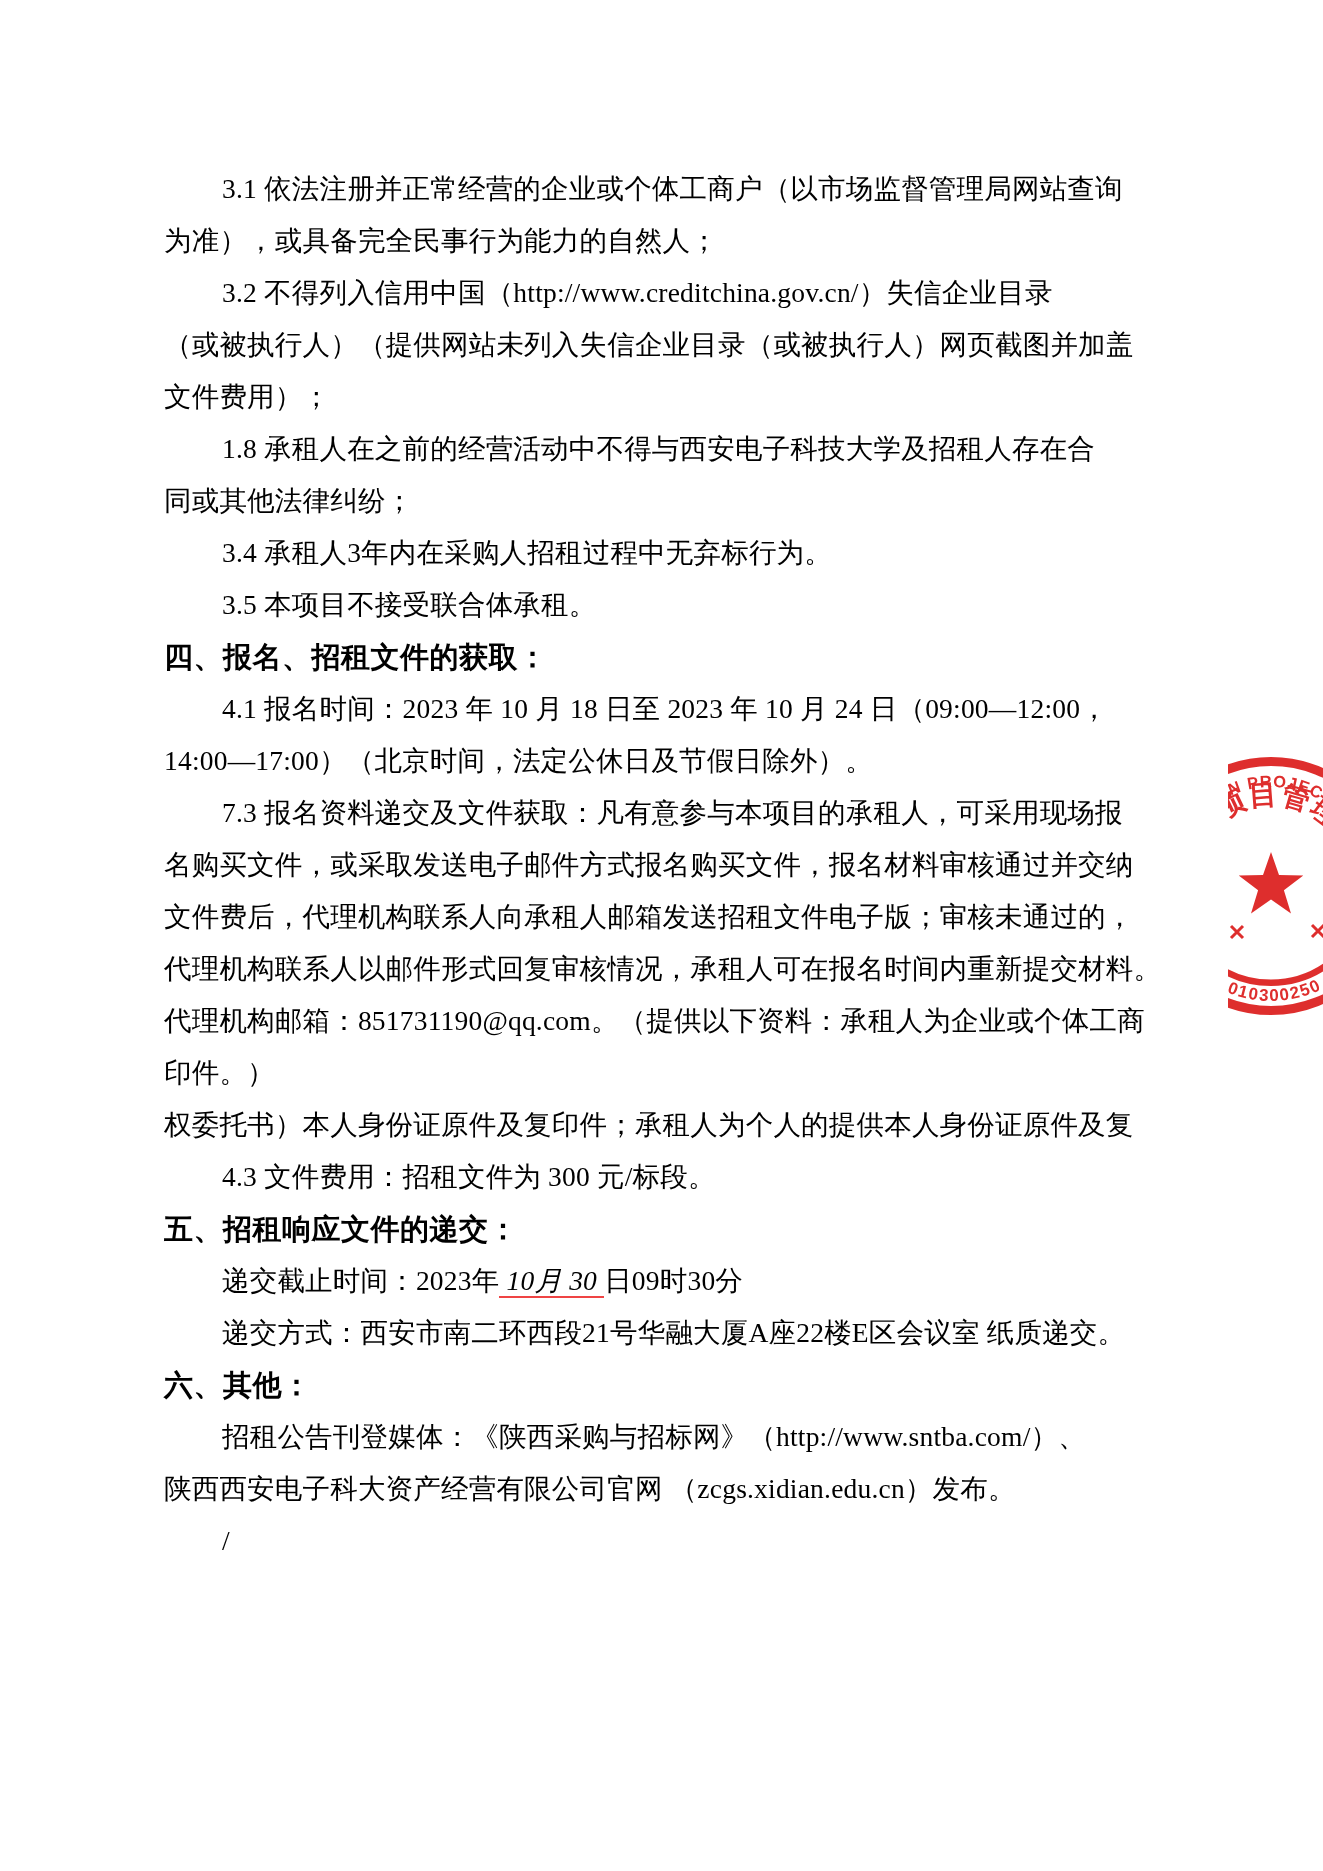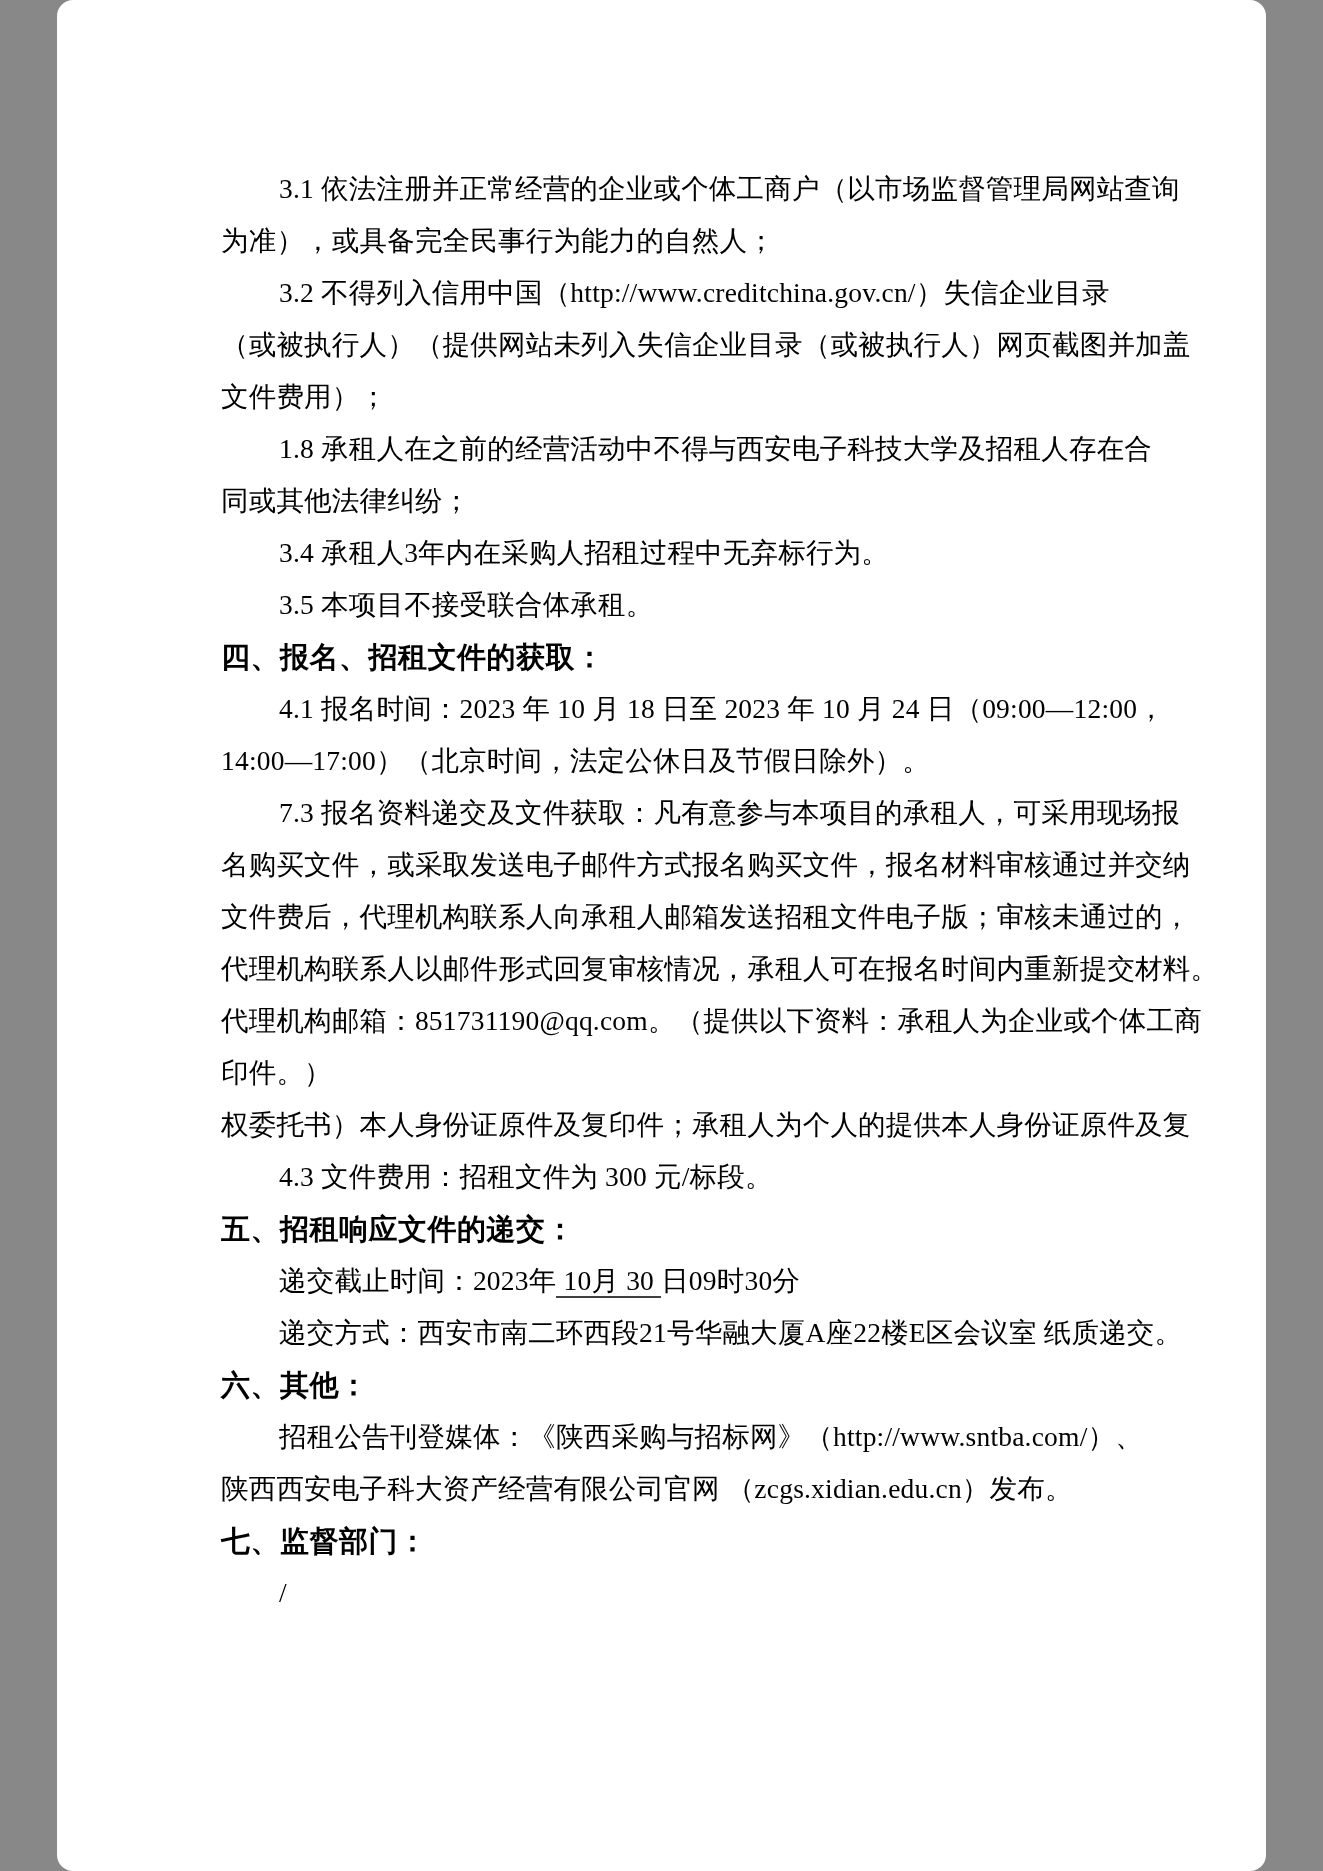--- a/index.html
+++ b/index.html
@@ -1,46 +1,45 @@
 <!DOCTYPE html>
 <html><head>
 <meta charset="utf-8">
 <title>招租公告</title>
 <style>
   html,body { margin:0; padding:0; background:#888; }
   .page {
     position:relative;
-    width:1209px; height:1871px;
+    width:1323px; height:1871px;
     margin:0 auto;
     background:#ffffff;
     overflow:hidden;
     font-family:"Liberation Serif","DejaVu Serif",serif;
     color:#000000;
-    border-radius:16px;
   }
   .doc {
     position:absolute;
     left:164px; top:163px;
     width:1020px;
   }
   .line {
     height:52px;
     line-height:52px;
     font-size:27.5px;
     letter-spacing:0.2px;
     white-space:pre;
   }
   .line.indent { padding-left:58px; }
   .line.heading {
     font-family:Liberation Serif, serif;
     font-weight:bold;
     font-size:29px;
     letter-spacing:0.5px;
   }
-  .u { border-bottom:2px solid #404040; }
+  .u { border-bottom:2px solid #ef4444;font-style:italic; }
   .stamp-svg {
     position:absolute;
     left:1228px; top:745px;
     width:95px; height:275px;
     opacity:0.95;
   }
   .stamp-en {
     font-family:"Liberation Sans","DejaVu Sans",sans-serif;
     font-weight:bold;
     font-size:16.5px;
@@ -84,21 +83,20 @@
       <div class="line flush">代理机构邮箱：851731190@qq.com。（提供以下资料：承租人为企业或个体工商</div>
       <div class="line flush">印件。）</div>
       <div class="line flush">权委托书）本人身份证原件及复印件；承租人为个人的提供本人身份证原件及复</div>
       <div class="line indent">4.3 文件费用：招租文件为 300 元/标段。</div>
       <div class="line heading">五、招租响应文件的递交：</div>
       <div class="line indent"><span>递交截止时间：2023年</span><span class="u"> 10月</span><span class="u"> 30 </span><span>日09时30分</span></div>
       <div class="line indent">递交方式：西安市南二环西段21号华融大厦A座22楼E区会议室 纸质递交。</div>
       <div class="line heading">六、其他：</div>
       <div class="line indent">招租公告刊登媒体：《陕西采购与招标网》（http://www.sntba.com/）、</div>
       <div class="line flush">陕西西安电子科大资产经营有限公司官网 （zcgs.xidian.edu.cn）发布。</div>
-      <div class="line heading">七、监督部门：</div>
       <div class="line indent">/</div>
     </div>
 
   <svg class="stamp-svg" viewBox="1228 745 95 275" xmlns="http://www.w3.org/2000/svg">
     <defs>
       <path id="arcTop" d="M 1172,886 A 99,99 0 0 1 1370,886"></path>
       <path id="arcCn" d="M 1189,886 A 82,82 0 0 1 1353,886"></path>
       <path id="arcBot" d="M 1156,886 A 115,115 0 0 0 1386,886"></path>
     </defs>
 

